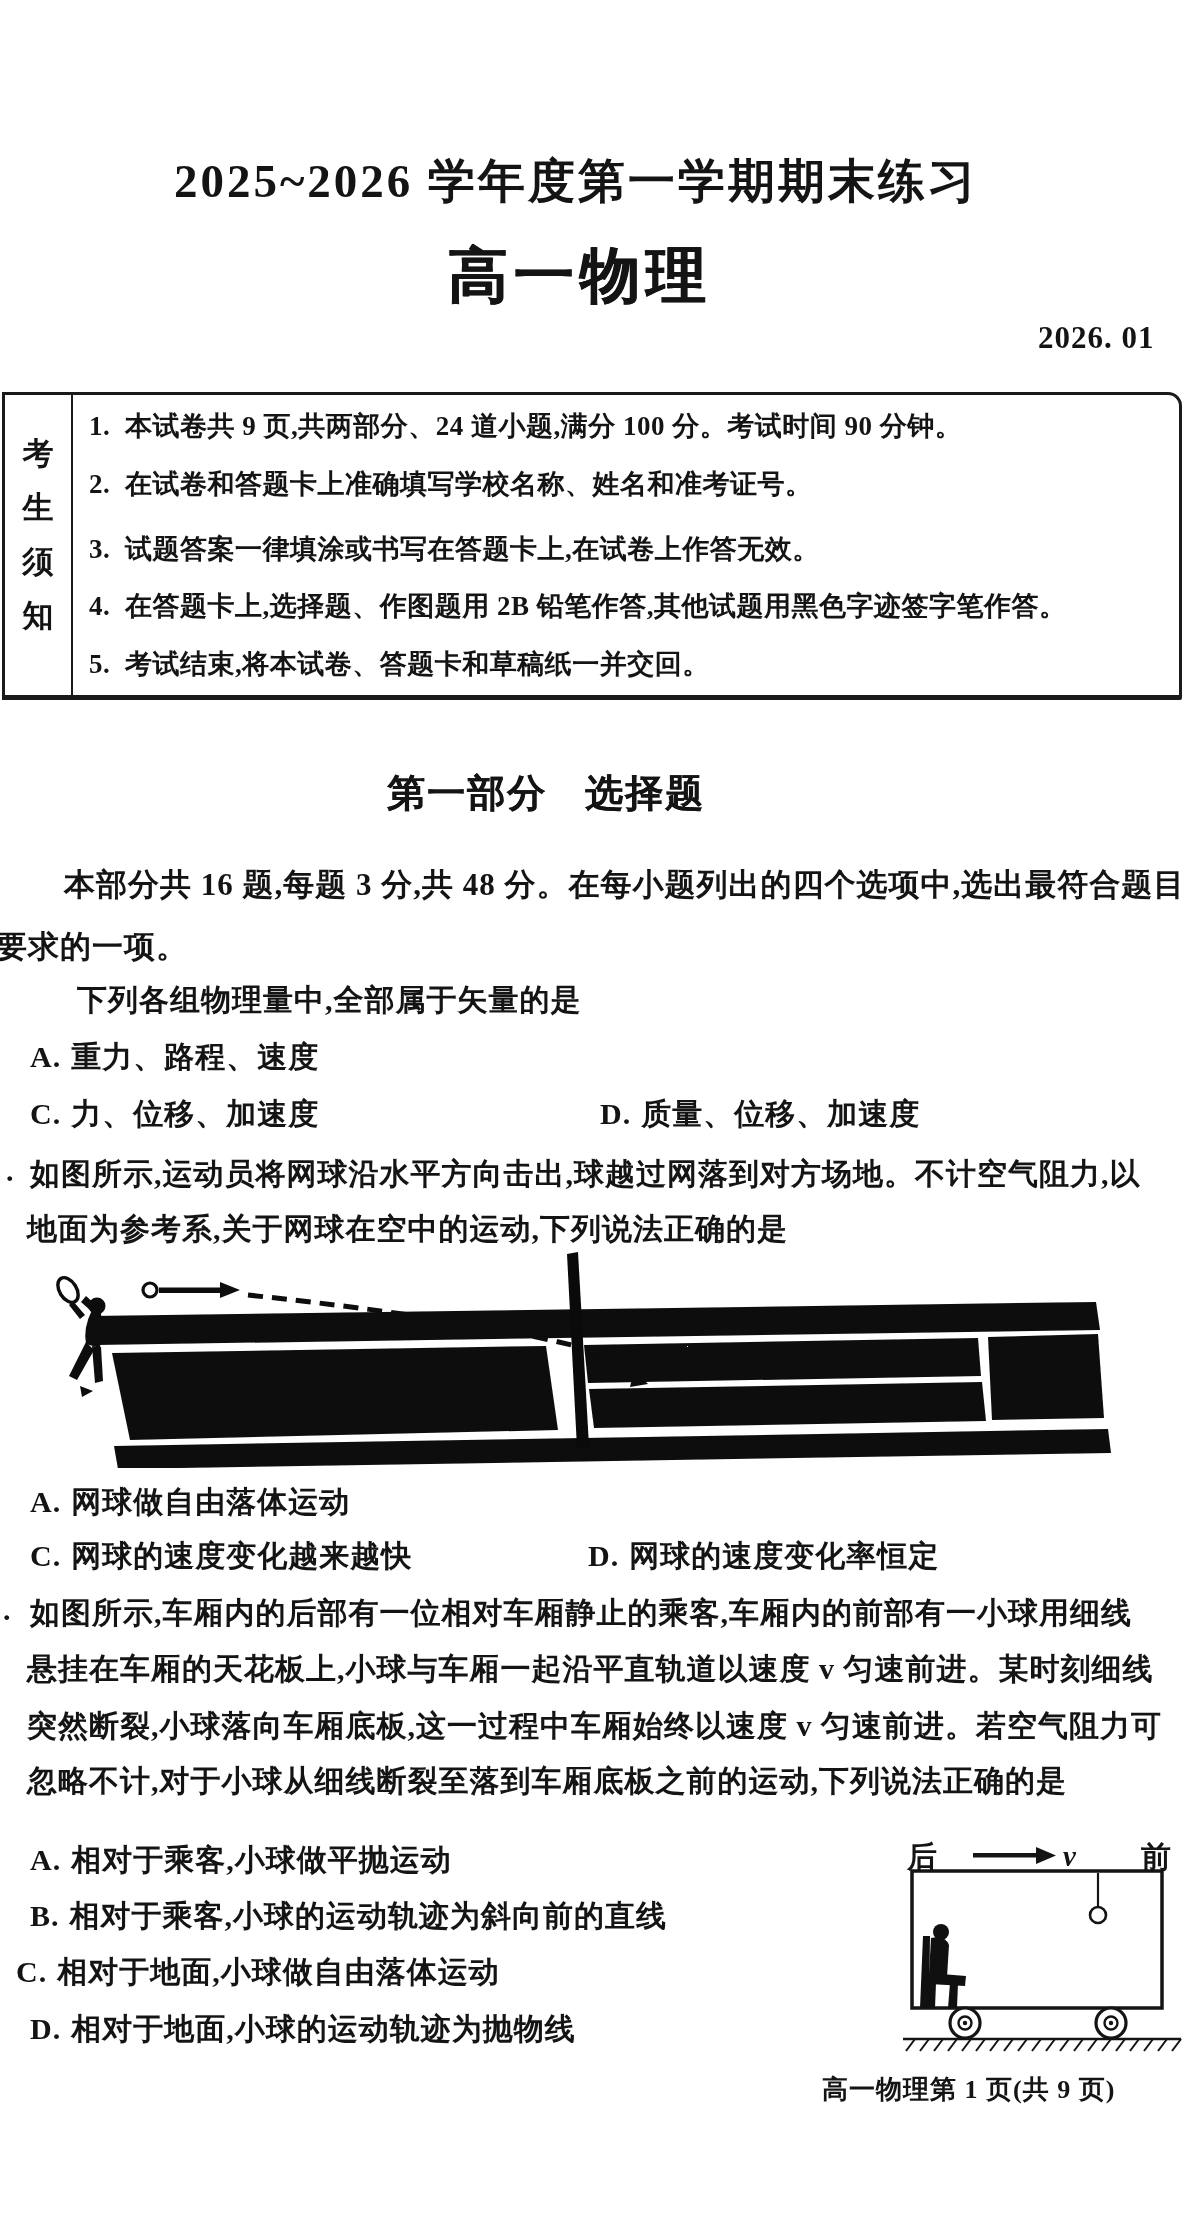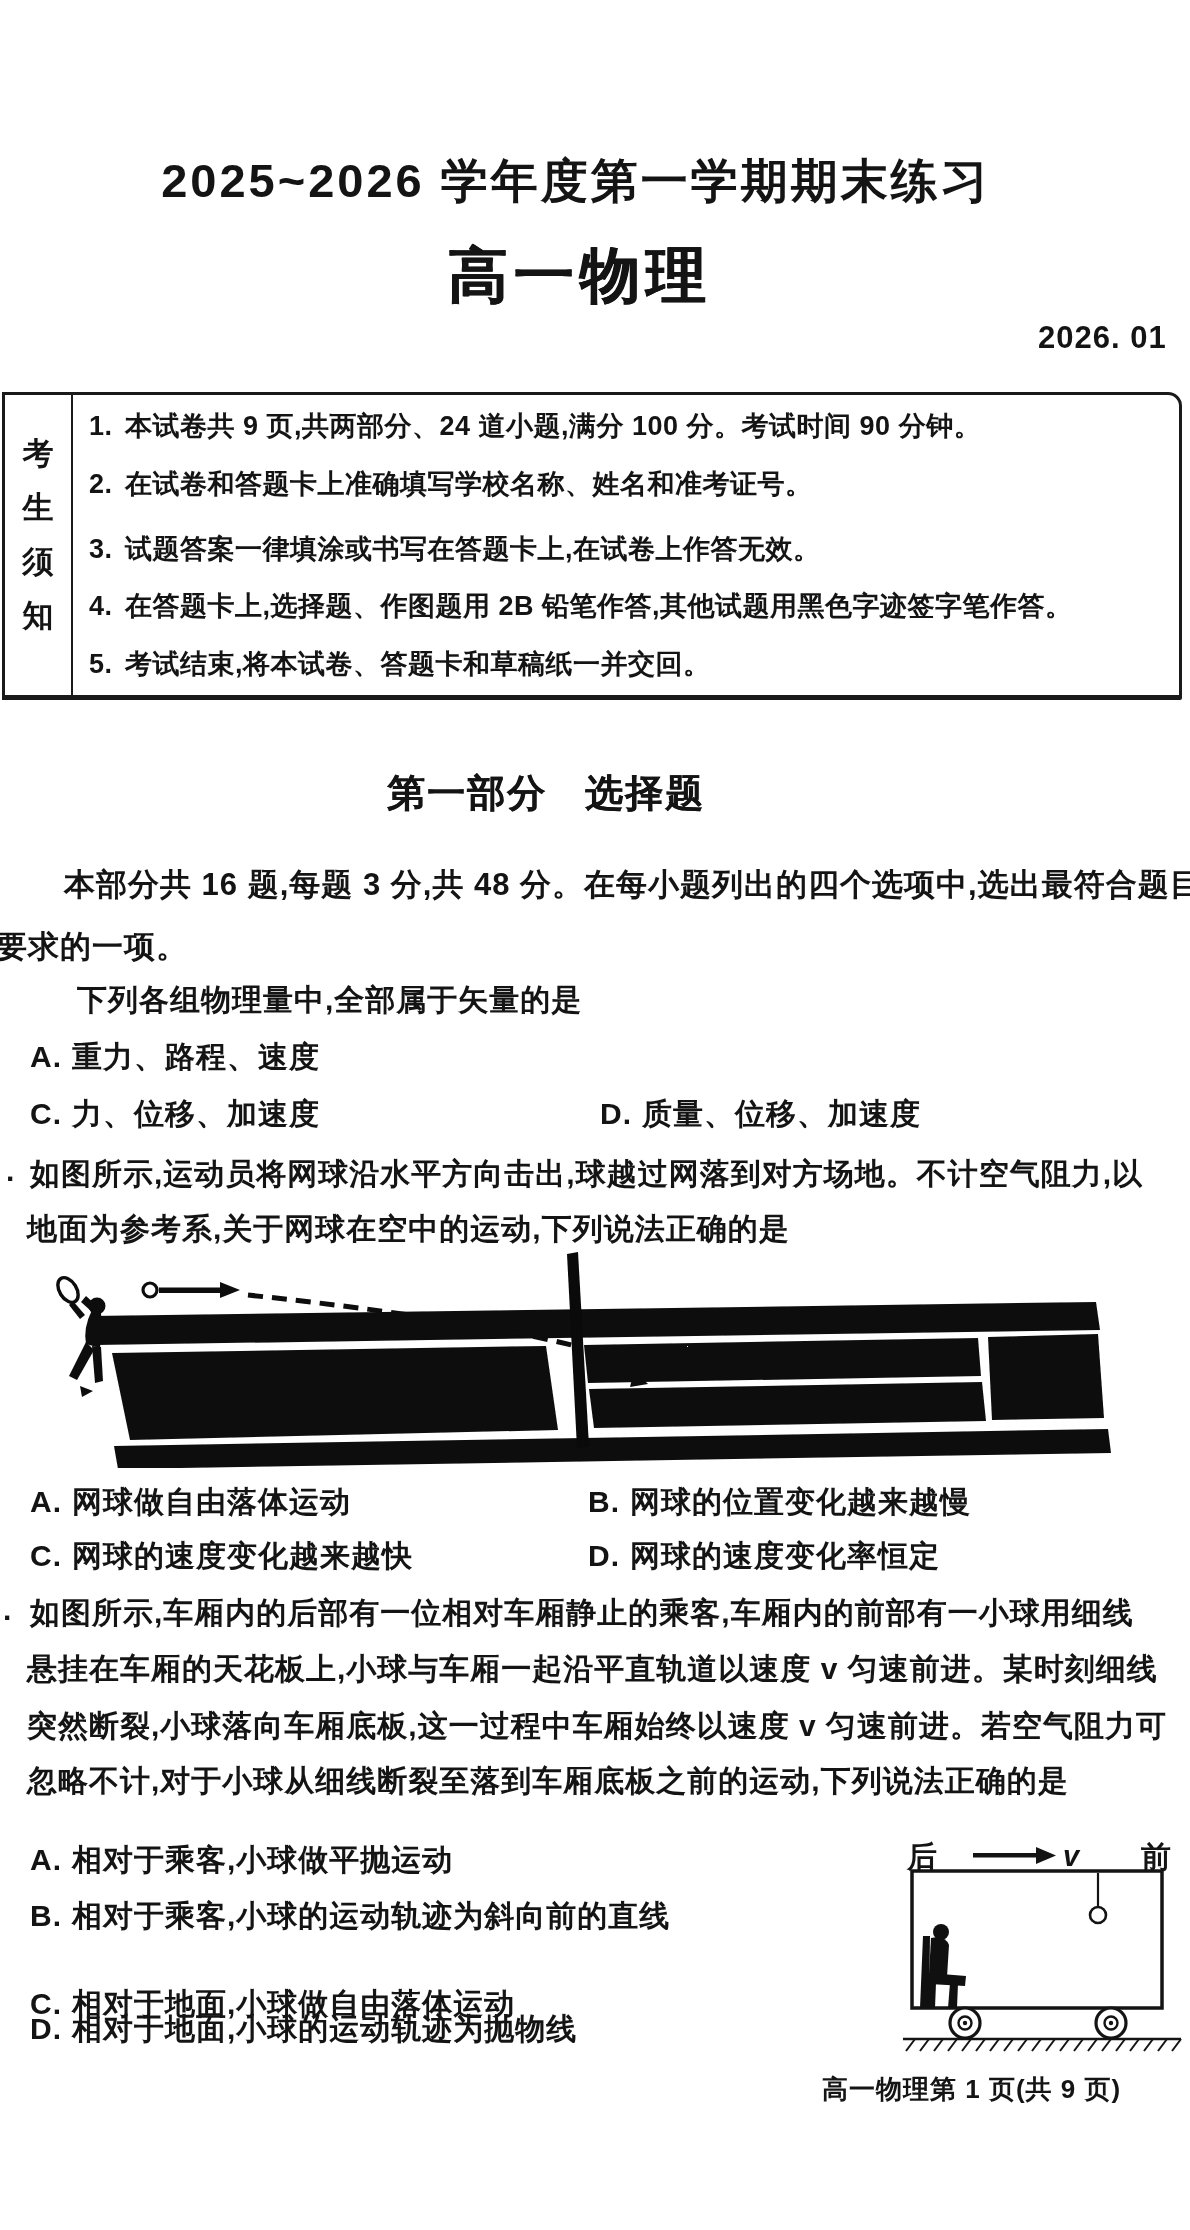--- a/index.html
+++ b/index.html
@@ -1,18 +1,18 @@
 <!DOCTYPE html>
 <html><head>
 <meta charset="utf-8">
 <style>
   html,body{margin:0;padding:0;background:#e8e8e8;}
   .page{
     position:relative;width:1190px;height:2230px;background:#ffffff;
-    font-family:Liberation Sans, sans-serif;color:#141414;
+    font-family:Liberation Serif, serif;color:#141414;
     overflow:hidden;margin:0 auto;
   }
   .abs{position:absolute;white-space:nowrap;}
   .session-title{top:150px;left:0;width:1152px;text-align:center;
     font-size:47px;font-weight:bold;letter-spacing:3px;}
   .subject-title{top:236px;left:0;width:1160px;text-align:center;
     font-size:60px;font-weight:bold;letter-spacing:6px;
     text-shadow:0.6px 0 0 #141414,-0.6px 0 0 #141414;}
   .exam-date{top:320px;left:1038px;font-size:31px;font-weight:bold;letter-spacing:1px;}
 
@@ -139,43 +139,40 @@
       <polygon points="180,32 200,40 180,48"></polygon>
     </g>
     <path d="M 208,45 C 330,58 445,74 536,96" fill="none" stroke="#0d0d0d" stroke-width="5" stroke-dasharray="15 9"></path>
     <path d="M 553,104 C 572,113 585,121 596,130" fill="none" stroke="#0d0d0d" stroke-width="5" stroke-dasharray="12 8"></path>
     <polygon fill="#0d0d0d" points="594,120 608,134 590,137"></polygon>
   </svg>
 
   <div class="abs qtext" style="top:1482px;left:30px;">
     <span class="optlabel">A.</span><span>网球做自由落体运动</span>
   </div>
-  <div class="abs qtext" style="top:1482px;left:588px;">
-    <span class="optlabel">B.</span><span>网球的位置变化越来越慢</span>
-  </div>
   <div class="abs qtext" style="top:1536px;left:30px;">
     <span class="optlabel">C.</span><span>网球的速度变化越来越快</span>
   </div>
   <div class="abs qtext" style="top:1536px;left:588px;">
     <span class="optlabel">D.</span><span>网球的速度变化率恒定</span>
   </div>
 
   <div class="abs frag" style="top:1593px;left:3px;">.</div>
   <div class="abs qtext" style="top:1649px;left:27px;">悬挂在车厢的天花板上,小球与车厢一起沿平直轨道以速度 v 匀速前进。某时刻细线</div>
   <div class="abs qtext" style="top:1593px;left:30px;">如图所示,车厢内的后部有一位相对车厢静止的乘客,车厢内的前部有一小球用细线</div>
   <div class="abs qtext" style="top:1706px;left:27px;text-align:right;">突然断裂,小球落向车厢底板,这一过程中车厢始终以速度 v 匀速前进。若空气阻力可</div>
   <div class="abs qtext" style="top:1761px;left:27px;">忽略不计,对于小球从细线断裂至落到车厢底板之前的运动,下列说法正确的是</div>
 
   <div class="abs qtext" style="top:1840px;left:30px;">
     <span class="optlabel">A.</span><span>相对于乘客,小球做平抛运动</span>
   </div>
   <div class="abs qtext" style="top:1896px;left:30px;">
     <span class="optlabel">B.</span><span>相对于乘客,小球的运动轨迹为斜向前的直线</span>
   </div>
-  <div class="abs qtext" style="top:1952px;left:30px;margin-top:32px;">
+  <div class="abs qtext" style="top:1952px;left:16px;">
     <span class="optlabel">C.</span><span>相对于地面,小球做自由落体运动</span>
   </div>
   <div class="abs qtext" style="top:2009px;left:30px;">
     <span class="optlabel">D.</span><span>相对于地面,小球的运动轨迹为抛物线</span>
   </div>
 
   <svg style="left:895px;top:1835px;" width="292" height="218" viewBox="0 0 292 218">
     <text x="12" y="32" font-size="30" font-weight="bold" fill="#141414">后</text>
     <g fill="#141414">
       <rect x="78" y="18" width="64" height="4.5"></rect>

